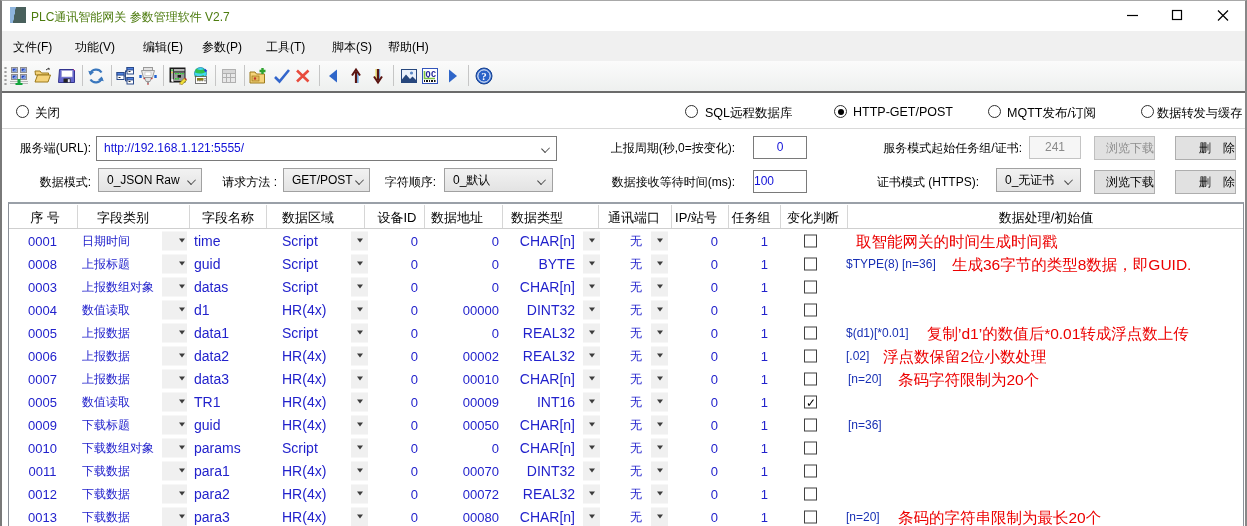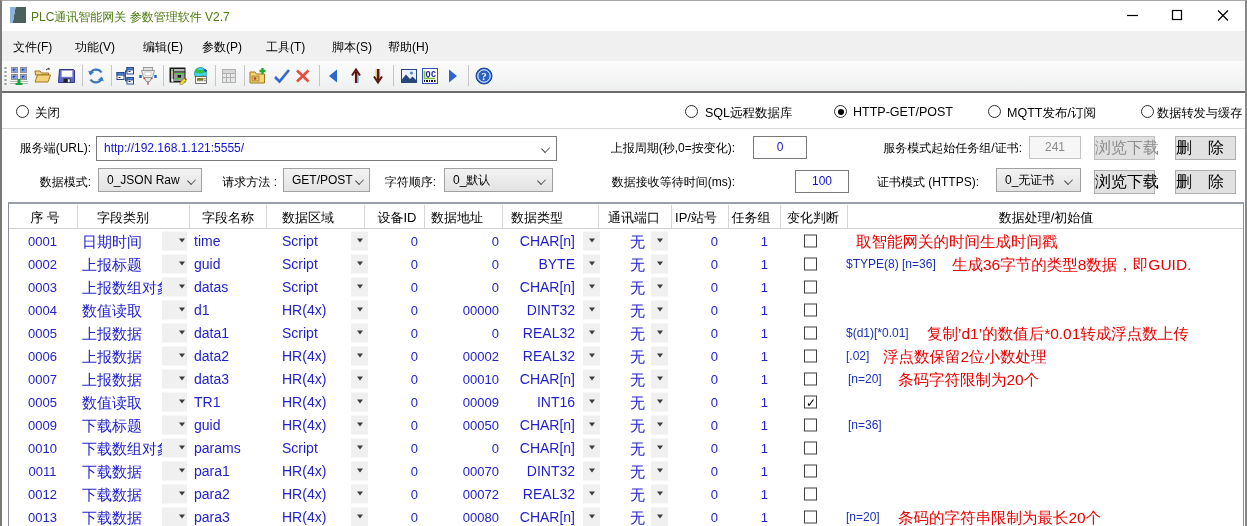--- a/index.html
+++ b/index.html
@@ -17,29 +17,29 @@
 #dark{position:absolute;left:0;top:91px;width:1247px;height:2px;background:#6b6b6b}
 #rpanel{position:absolute;left:2px;top:94px;right:2px;height:35px;background:#fff;border-bottom:1px solid #d9d9d9}
 .rad{position:absolute;width:13px;height:13px;border:1px solid #2f2f2f;border-radius:50%;background:#fff}
 .rad.on::after{content:"";position:absolute;left:2.5px;top:2.5px;width:6px;height:6px;border-radius:50%;background:#000}
 .rlb{position:absolute;top:105px;font-size:12.5px;color:#000;white-space:nowrap}
 .flb{position:absolute;font-size:12px;color:#000;white-space:nowrap}
 .inp{position:absolute;border:1px solid #7a7a7a;background:#fff;font-size:12px;color:#1111d8}
 .drop{position:absolute;border:1px solid #a1a1a1;background:linear-gradient(#f2f2f2,#e3e3e3);font-size:12px;color:#000}
 .chev{position:absolute;width:8px;height:8px}
 .chev::after{content:"";position:absolute;left:0;top:0;width:6px;height:6px;border-left:1px solid #444;border-bottom:1px solid #444;transform:rotate(-45deg) scale(1,.8)}
-.btn{position:absolute;border:1px solid #aeaeae;background:#e1e1e1;font-size:16px;color:#000;text-align:left;white-space:nowrap}
+.btn{position:absolute;border:1px solid #aeaeae;background:#e1e1e1;font-size:12px;color:#000;text-align:right;white-space:nowrap}
 #tbl{position:absolute;left:8px;top:202px;width:1236px;height:324px;border:1px solid #8c9199;border-top:2px solid #9aa0a8;border-bottom:none;background:#fff}
 .hsep{position:absolute;top:205px;height:23px;width:1px;background:#d6d6d6}
 #hdrline{position:absolute;left:9px;top:228px;width:1234px;height:1px;background:#cfcfcf}
 .hlb{position:absolute;top:209px;font-size:13px;color:#000;white-space:nowrap;transform:translateX(-50%)}
 .rw{position:absolute;left:0;width:1247px;height:23px}
 .rw span{position:absolute;top:50%;transform:translateY(-50%);white-space:nowrap;line-height:1}
 .num{font-size:13px;color:#2222cc}
-.cjk{font-size:15px;color:#2222cc}
+.cjk{font-size:12px;color:#2222cc}
 .lat{font-size:14px;color:#2222cc}
 .cmb{height:19px;background:#f0f0f0}
 .cmb i{position:absolute;top:7.5px;border:3px solid transparent;border-top:4px solid #3c3c3c}
 .ck{width:13px;height:13px;border:1px solid #404040;background:#fff}
 .ck.on::after{content:"\2713";position:absolute;left:1px;top:0px;font-size:12px;color:#000;transform:none;line-height:1}
 .expr{font-size:12px;color:#1830b4}
 .red{font-size:15.5px;color:#ec0000;top:56% !important}
 </style></head><body>
 <div id="frame"></div>
 <div id="title"></div>
@@ -227,21 +227,21 @@
 <span class="flb" style="left:17px;top:174px;width:74px;text-align:right">数据模式:</span>
 <div class="drop" style="left:98px;top:168px;width:104px;height:24px;line-height:22px;padding-left:8px">0_JSON Raw</div>
 <span class="chev" style="left:188px;top:177px"></span>
 <span class="flb" style="left:200px;top:174px;width:77px;text-align:right">请求方法 :</span>
 <div class="drop" style="left:283px;top:168px;width:87px;height:24px;line-height:22px;padding-left:8px">GET/POST</div>
 <span class="chev" style="left:356px;top:177px"></span>
 <span class="flb" style="left:370px;top:174px;width:66px;text-align:right">字符顺序:</span>
 <div class="drop" style="left:444px;top:168px;width:109px;height:24px;line-height:22px;padding-left:8px">0_默认</div>
 <span class="chev" style="left:538px;top:177px"></span>
 <span class="flb" style="left:610px;top:174px;width:125px;text-align:right">数据接收等待时间(ms):</span>
-<div class="inp" style="left:795px;top:170px;width:54px;height:23px;line-height:21px;text-align:center">100</div>
+<div class="inp" style="left:753px;top:170px;width:54px;height:23px;line-height:21px;text-align:left">100</div>
 <span class="flb" style="left:877px;top:174px;width:101px;text-align:right">证书模式 (HTTPS):</span>
 <div class="drop" style="left:996px;top:168px;width:85px;height:24px;line-height:22px;padding-left:8px">0_无证书</div>
 <span class="chev" style="left:1065px;top:177px"></span>
 <div class="btn" style="left:1094px;top:170px;width:61px;height:24px;line-height:22px">浏览下载</div>
 <div class="btn" style="left:1175px;top:170px;width:61px;height:24px;line-height:22px">删　除</div>
 <div id="tbl"></div>
 <div id="hdrline"></div>
 <span class="hlb" style="left:45px">序  号</span>
 <span class="hlb" style="left:123px">字段类别</span>
 <span class="hlb" style="left:228px">字段名称</span>
@@ -285,21 +285,21 @@
     <span class="cjk" style="left:630px">无</span>
     <span class="cmb" style="left:651px;width:17px">
       <i style="left:6px"></i>
     </span>
     <span class="num" style="left:630px;width:88px;text-align:right">0</span>
     <span class="num" style="left:680px;width:88px;text-align:right">1</span>
     <span class="ck" style="left:804px"></span>
     <span class="red" style="left:856px">取智能网关的时间生成时间戳</span>
   </div>
 <div class="rw" style="top:252px">
-    <span class="num" style="left:8px;width:69px;text-align:center">0002</span>
+    <span class="num" style="left:8px;width:69px;text-align:center">0008</span>
     <span class="cjk" style="left:82px">上报标题</span>
     <span class="cmb" style="left:162px;width:25px">
       <i style="left:17px"></i>
     </span>
     <span class="lat" style="left:194px">guid</span>
     <span class="lat" style="left:282px">Script</span>
     <span class="cmb" style="left:351px;width:17px">
       <i style="left:6px"></i>
     </span>
     <span class="num" style="left:330px;width:88px;text-align:right">0</span>

